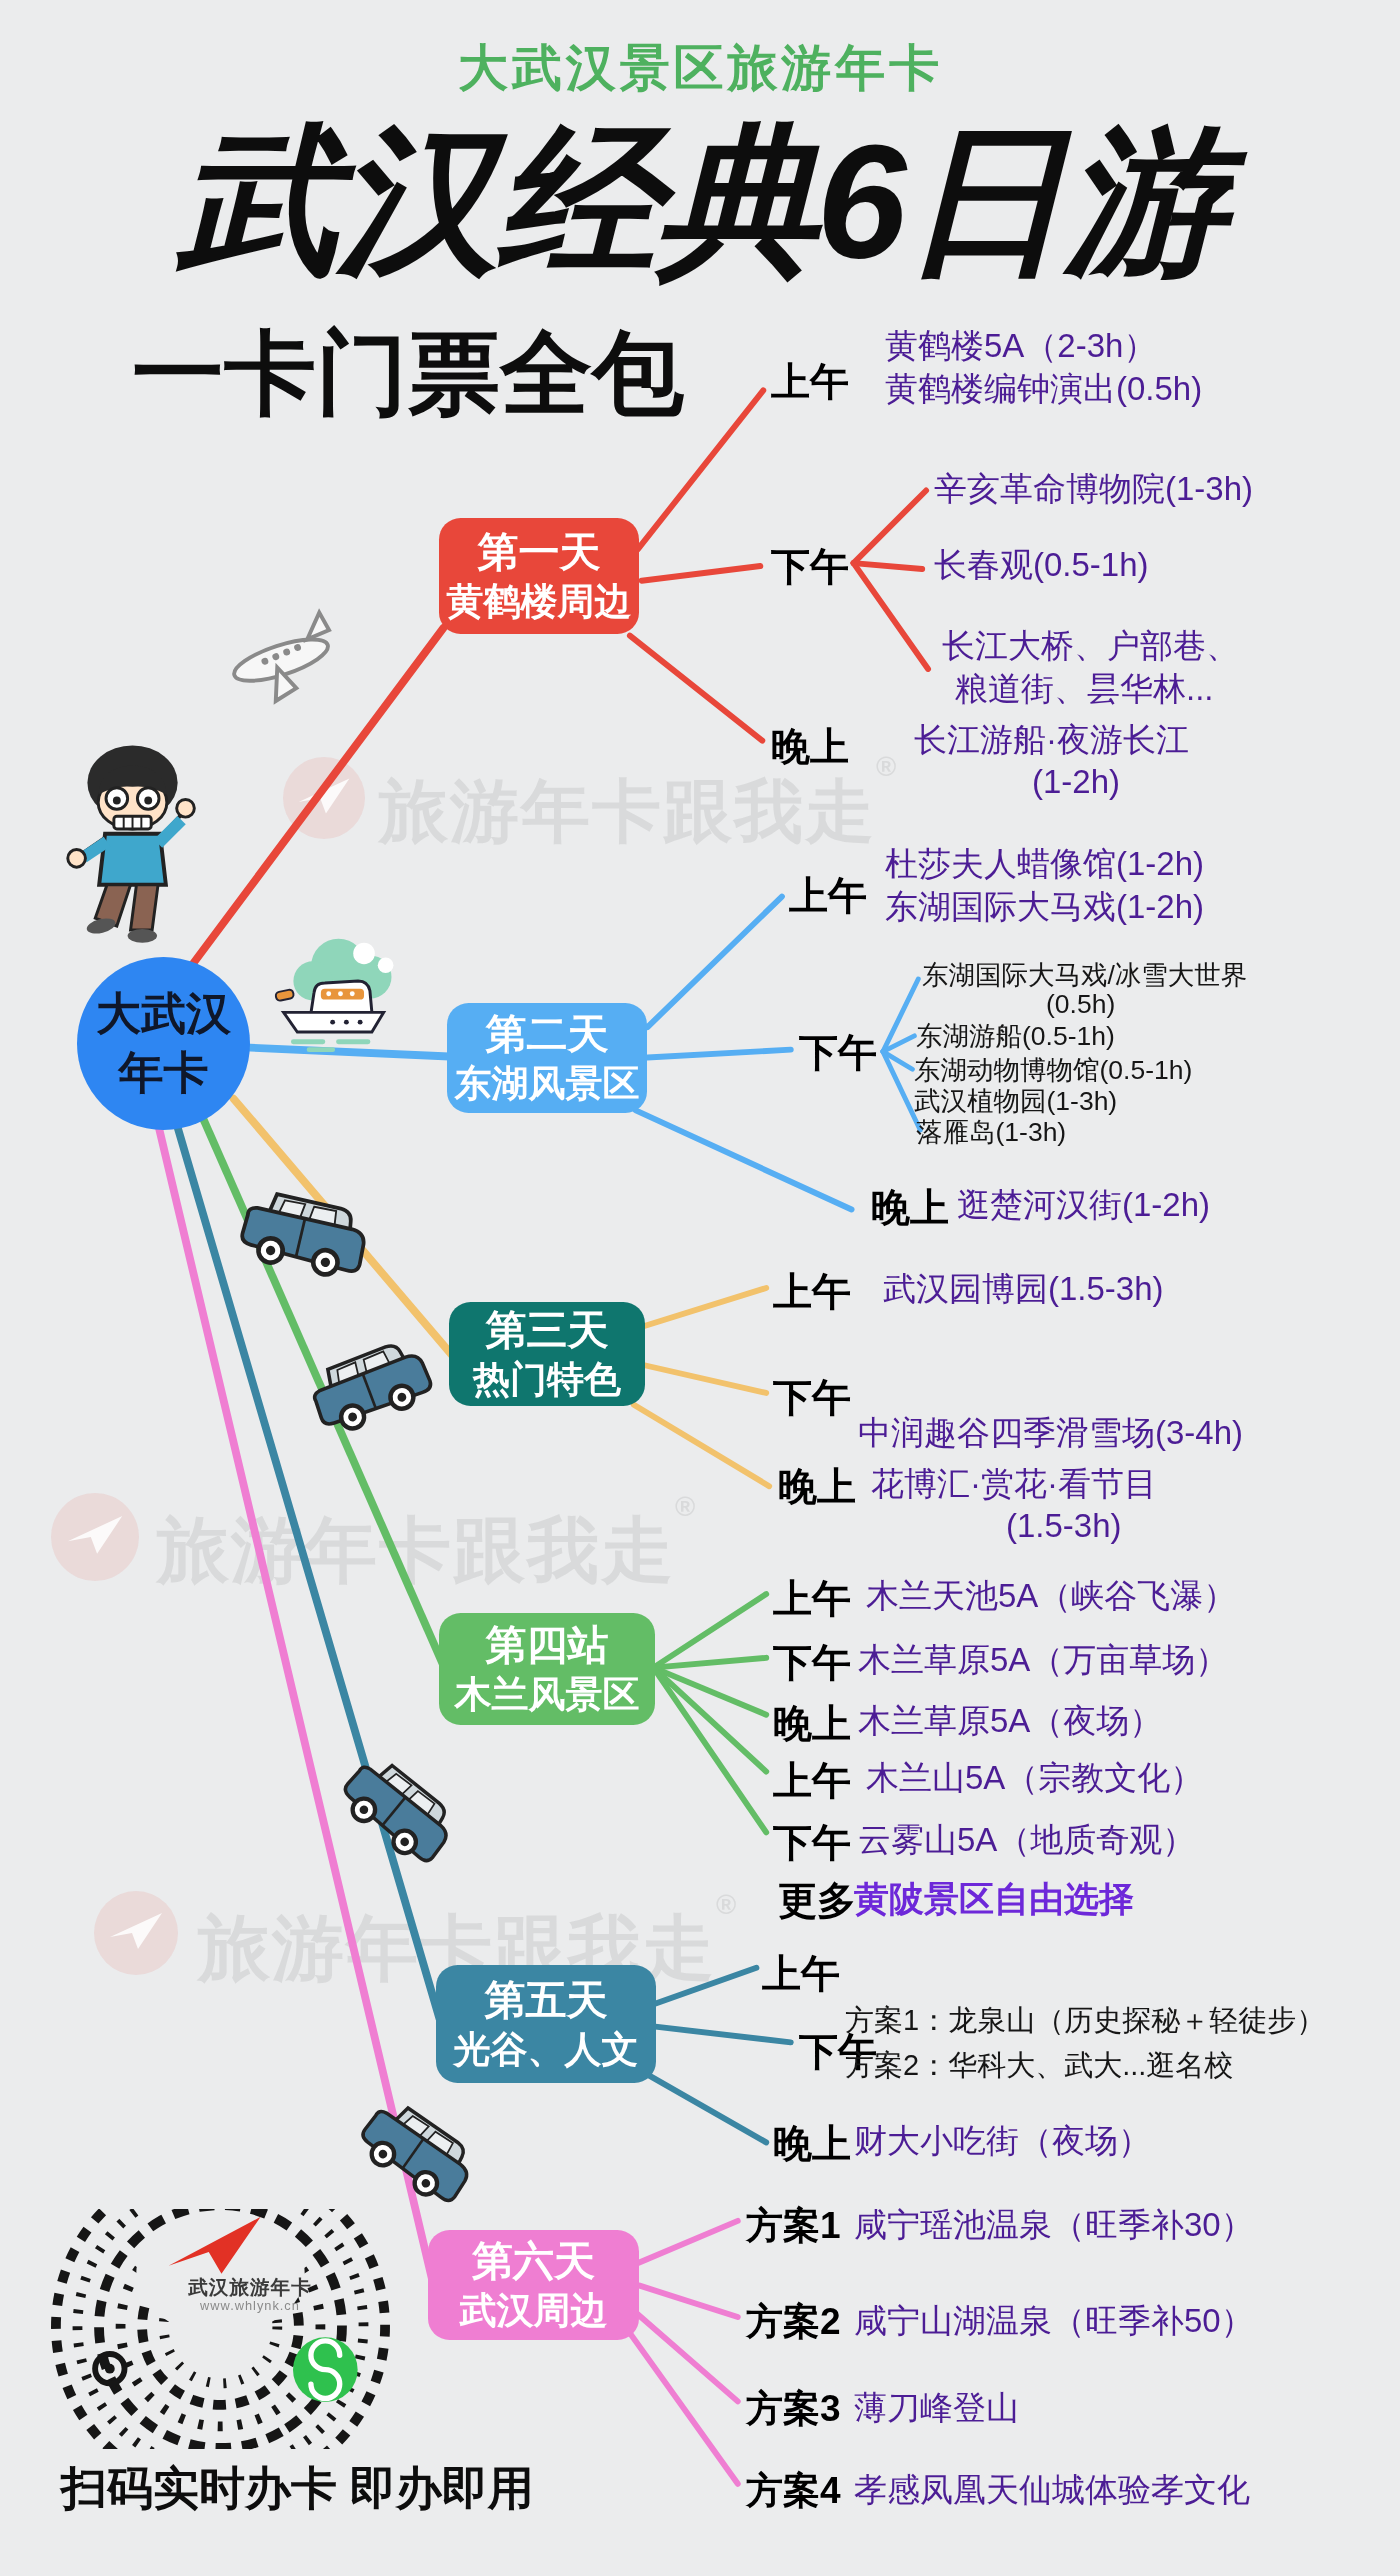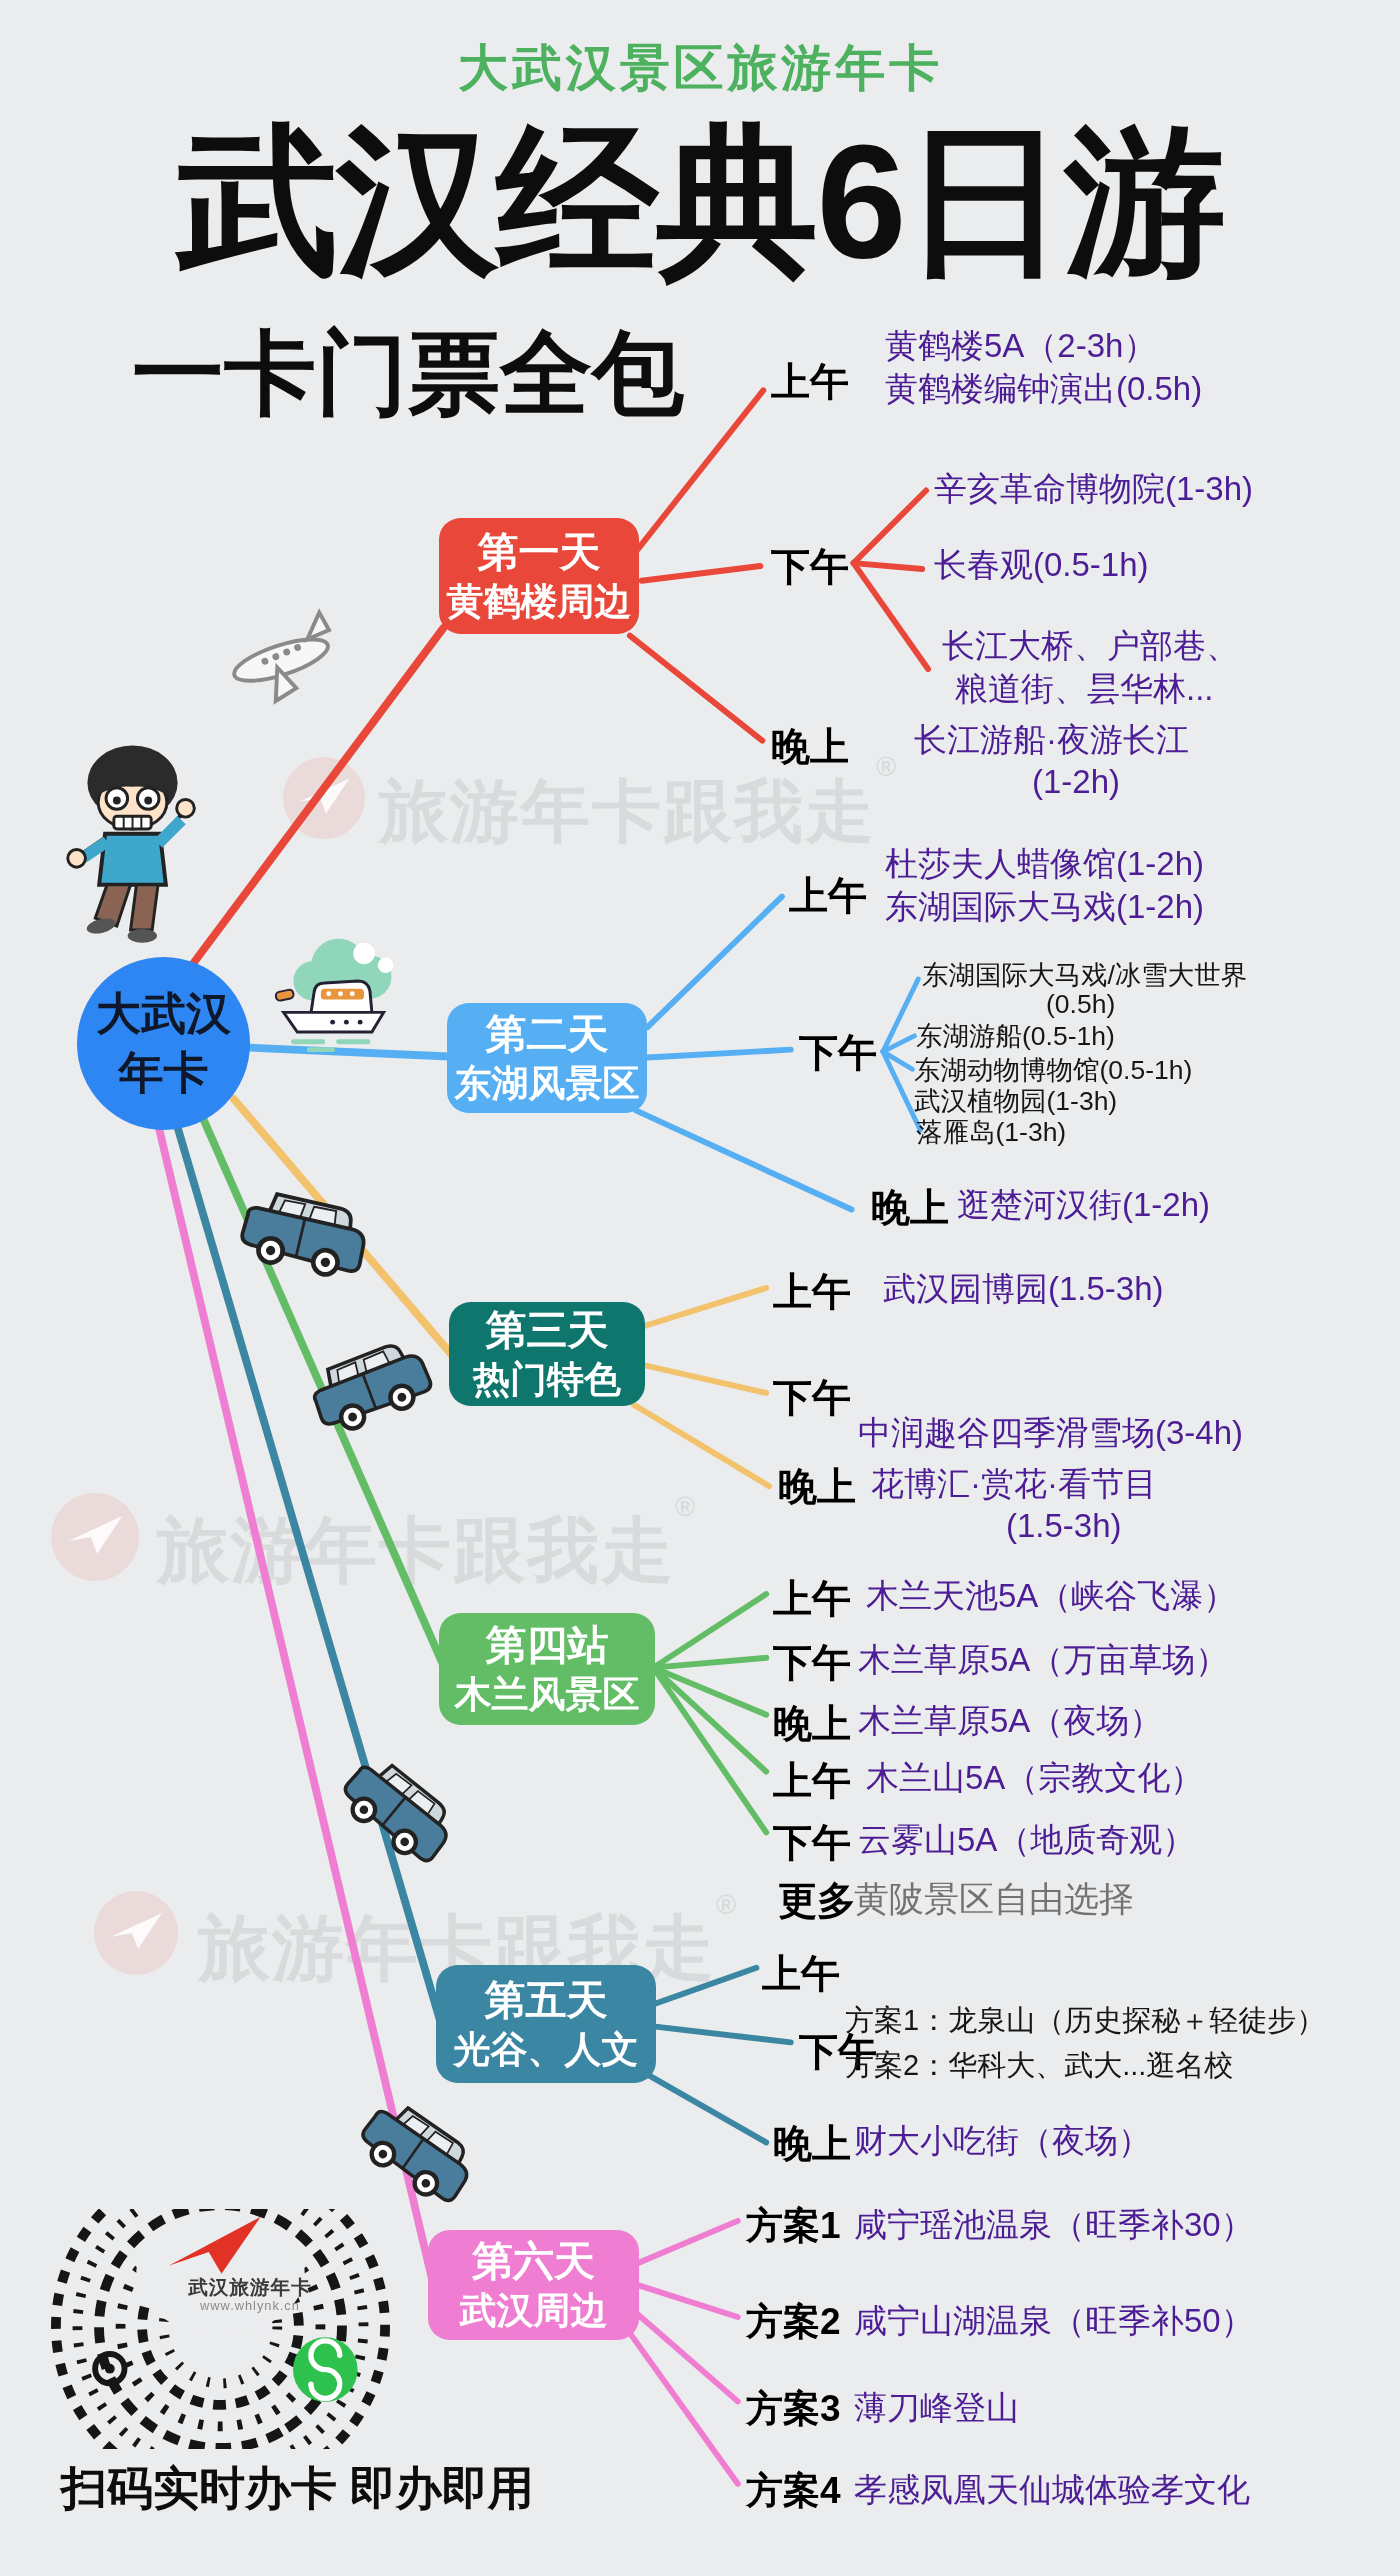--- a/index.html
+++ b/index.html
@@ -1,28 +1,28 @@
 <!DOCTYPE html>
 <html><head>
 <meta charset="utf-8">
 <style>
   html,body{margin:0;padding:0;}
   body{font-family:"Liberation Sans","DejaVu Sans",sans-serif;background:#d8d8d8;}
   #canvas{position:relative;width:1401px;height:2576px;background:#ebeced;overflow:hidden;margin:0 auto;}
   .abs{position:absolute;white-space:nowrap;}
   .center{left:0;width:1401px;text-align:center;}
   .tagline{top:35px;font-size:50px;font-weight:800;letter-spacing:3.9px;}
-  .title{top:94px;font-size:162px;font-weight:900;letter-spacing:-2px;color:#0d0d0d;}
+  .title{top:94px;font-size:162px;font-weight:900;letter-spacing:-2px;color:#0d0d0d;font-style:italic;}
   .subtitle{left:132px;top:312px;font-size:92px;font-weight:900;color:#0d0d0d;}
   .footer{left:61px;top:2458px;font-size:46px;font-weight:900;color:#0d0d0d;}
   .tl{font-size:39px;font-weight:900;color:#000;}
   .item{font-size:33px;font-weight:500;color:#4c1d95;}
   .item-sm{font-size:26.5px;font-weight:500;color:#161616;}
   .item-plan{font-size:29px;font-weight:500;color:#161616;}
-  .item-bold{font-size:35px;font-weight:400;color:#737373;}
+  .item-bold{font-size:35px;font-weight:700;color:#6d28d9;}
   .node{position:absolute;border-radius:21.6px;color:#fff;display:flex;flex-direction:column;
         align-items:center;justify-content:center;text-align:center;z-index:5;}
   .node .l1{font-size:41px;font-weight:800;line-height:1.25;}
   .node .l2{font-size:37px;font-weight:800;line-height:1.25;}
   .hub{position:absolute;left:77px;top:957px;width:173px;height:173px;border-radius:50%;
        color:#0f172a;display:flex;flex-direction:column;align-items:center;justify-content:center;z-index:5;}
   .hub .l1{font-size:45px;font-weight:800;line-height:1.3;}
   .txt{z-index:6;}
   svg.layer{position:absolute;left:0;top:0;z-index:3;}
   .wm-text{position:absolute;font-weight:900;color:rgba(40,40,40,0.09);z-index:1;letter-spacing:2px;}

